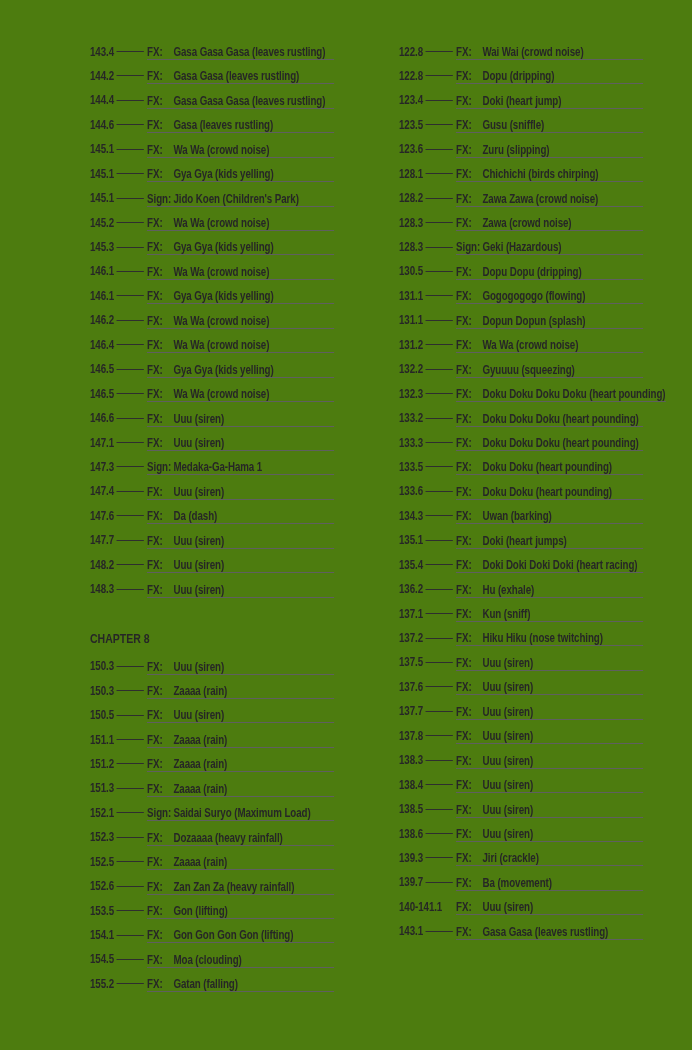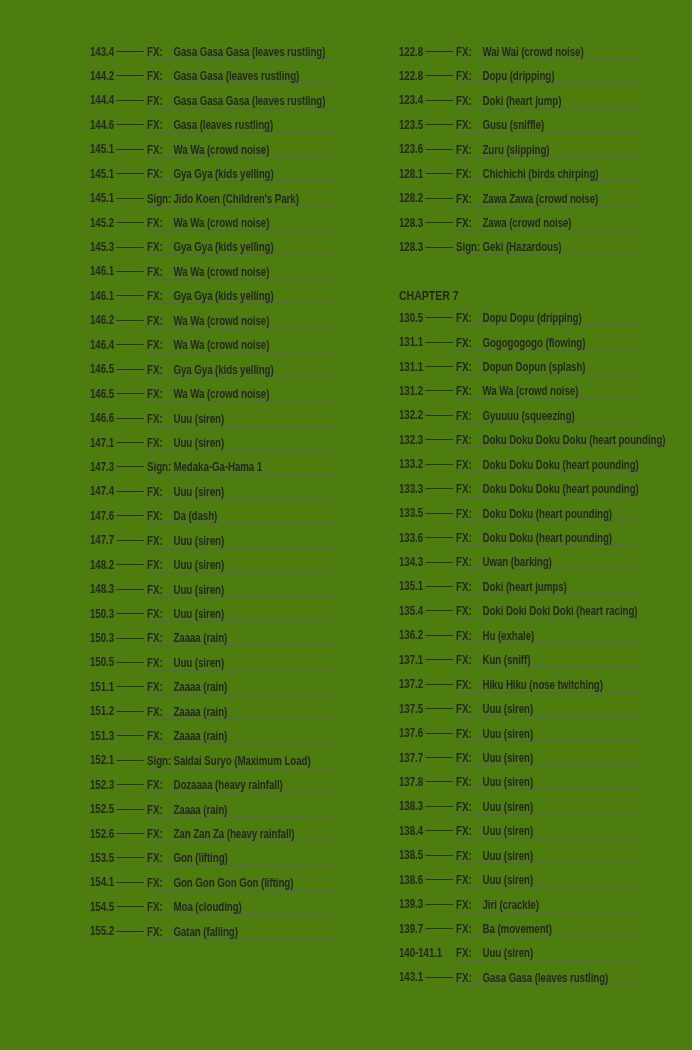--- a/index.html
+++ b/index.html
@@ -331,20 +331,23 @@
       <div class="numzone">
         <span class="num">148.3</span>
         <span class="dash"></span>
       </div>
       <div class="content">
         <span class="label">FX:</span>
         <span class="desc">Uuu (siren)</span>
       </div>
     </div>
   </div>
+      <div class="chapter">
+    <span class="chapter-title">CHAPTER 8</span>
+  </div>
       <div class="row">
     <div class="row-inner">
       <div class="numzone">
         <span class="num">150.3</span>
         <span class="dash"></span>
       </div>
       <div class="content">
         <span class="label">FX:</span>
         <span class="desc">Uuu (siren)</span>
       </div>
@@ -608,23 +611,20 @@
     <div class="row-inner">
       <div class="numzone">
         <span class="num">128.3</span>
         <span class="dash"></span>
       </div>
       <div class="content">
         <span class="label">Sign:</span>
         <span class="desc">Geki (Hazardous)</span>
       </div>
     </div>
-  </div>
-      <div class="chapter">
-    <span class="chapter-title">CHAPTER 7</span>
   </div>
       <div class="row">
     <div class="row-inner">
       <div class="numzone">
         <span class="num">130.5</span>
         <span class="dash"></span>
       </div>
       <div class="content">
         <span class="label">FX:</span>
         <span class="desc">Dopu Dopu (dripping)</span>

